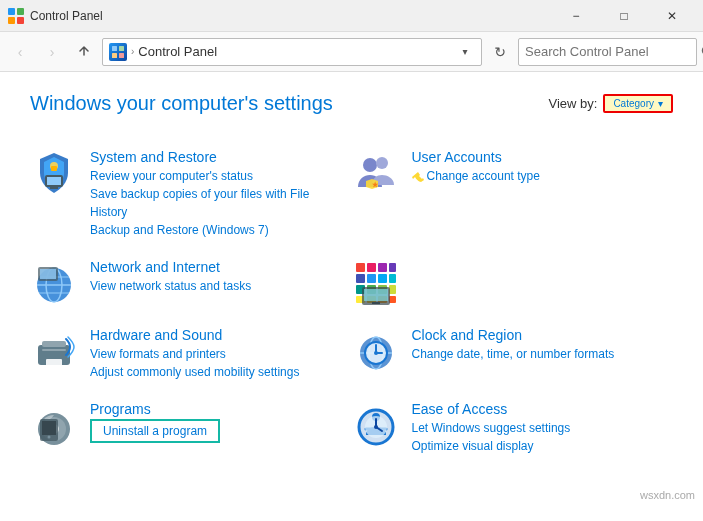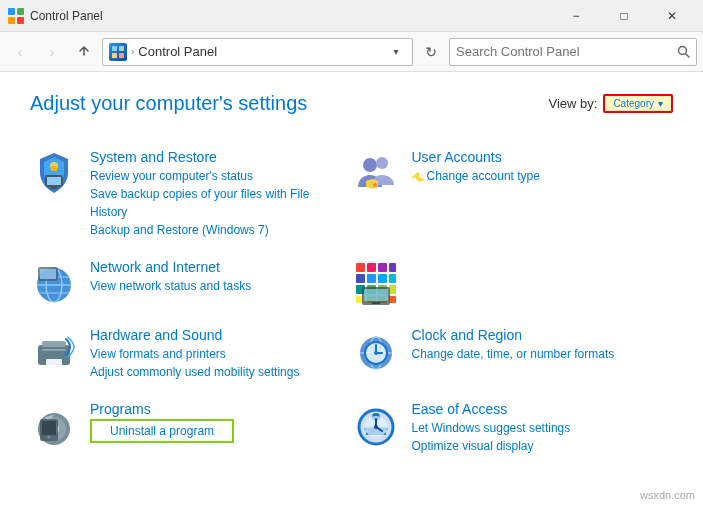--- a/index.html
+++ b/index.html
@@ -138,21 +138,21 @@
       cursor: pointer;
       display: flex;
       align-items: center;
       justify-content: center;
       color: #555;
       font-size: 14px;
       border-radius: 2px;
     }
 
     .search-wrapper {
-      width: 248px;
+      width: 179px;
       height: 28px;
       border: 1px solid #bbb;
       border-radius: 2px;
       background: #fff;
       display: flex;
       align-items: center;
       padding: 0 6px;
     }
     .search-wrapper input {
       flex: 1;
@@ -239,22 +239,22 @@
       font-weight: 400;
     }
     .cat-link {
       display: block;
       font-size: 12px;
       color: #0078d7;
       cursor: pointer;
       line-height: 1.5;
     }
     .cat-link.highlighted {
-      border: 2px solid #84cc16;
-      padding: 1px 18px;
+      border: 2px solid #14b8a6;
+      padding: 1px 11px;
       display: inline-block;
     }
 
     
     .wsxdn {
       position: fixed;
       bottom: 20px;
       right: 8px;
       font-size: 11px;
       color: #aaa;
@@ -310,21 +310,21 @@
       <svg width="13" height="13" viewBox="0 0 13 13" fill="none">
         <circle cx="5.5" cy="5.5" r="4" stroke="#666" stroke-width="1.5"></circle>
         <line x1="9" y1="9" x2="12" y2="12" stroke="#666" stroke-width="1.5" stroke-linecap="round"></line>
       </svg>
     </button>
   </div>
 </div>
 
 <div class="main-content">
   <div class="page-header">
-    <h1 class="page-title">Adjust your computer's settings</h1>
+    <h1 class="page-title">Windows your computer's settings</h1>
     <div class="view-by">
       <span>View by:</span>
       <div class="view-by-dropdown">
         <span>Category</span>
         <span>▾</span>
       </div>
     </div>
   </div>
 
   <div class="categories">

